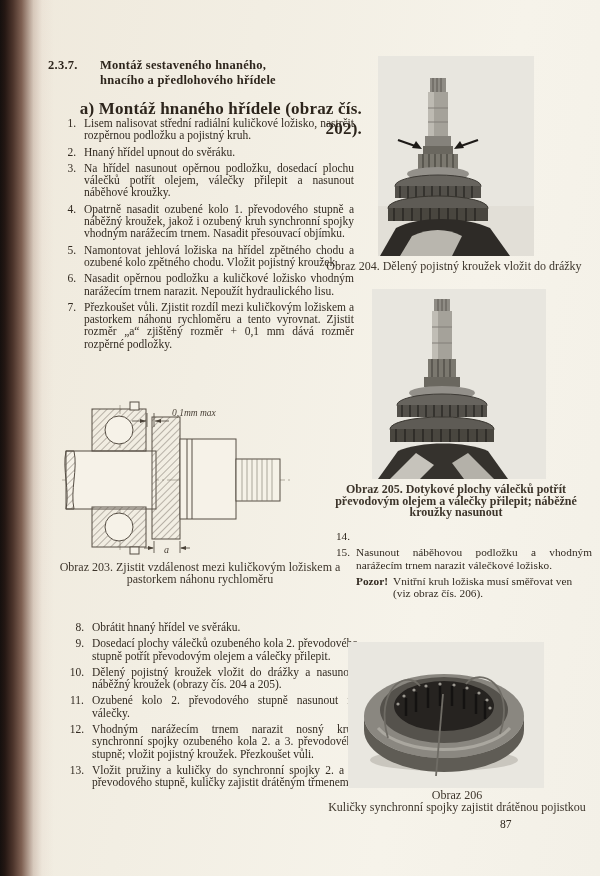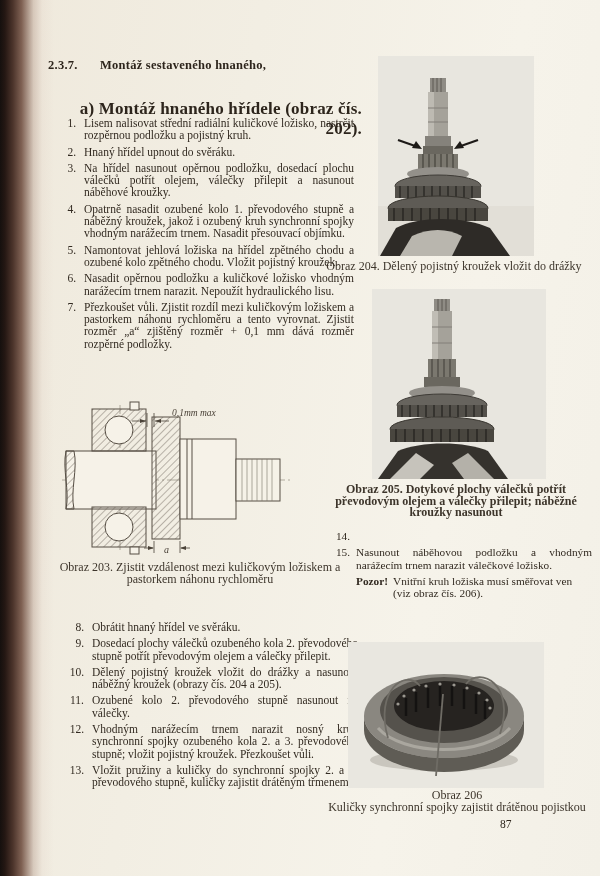--- a/index.html
+++ b/index.html
@@ -34,20 +34,21 @@
 </head>
 <body>
 
 <div class="scan">
   <div class="gutter"></div>
 
   <div class="abs heading" style="left:48px;top:58px;width:318px;">
     <span class="hnum">2.3.7.</span>
     <span>
       <span>Montáž sestaveného hnaného,</span><br>
+      <span>hnacího a předlohového hřídele</span>
     </span>
   </div>
 
   <div class="abs subsection" style="left:47px;top:99px;width:315px;">a) Montáž hnaného hřídele (obraz čís. 202).</div>
 
   <div class="abs steps" style="left:56px;top:117px;width:298px;">
     <div class="step">
         <span class="num">1.</span>
         <span class="txt">Lisem nalisovat střední radiální kuličkové ložisko, nastrčit rozpěrnou podložku a pojistný kruh.</span>
       </div>

